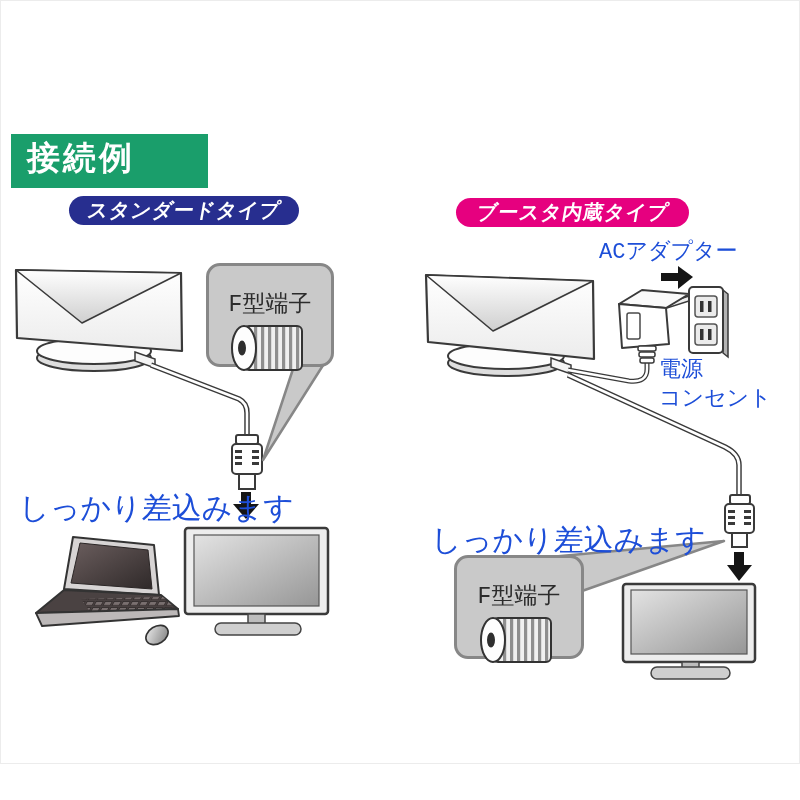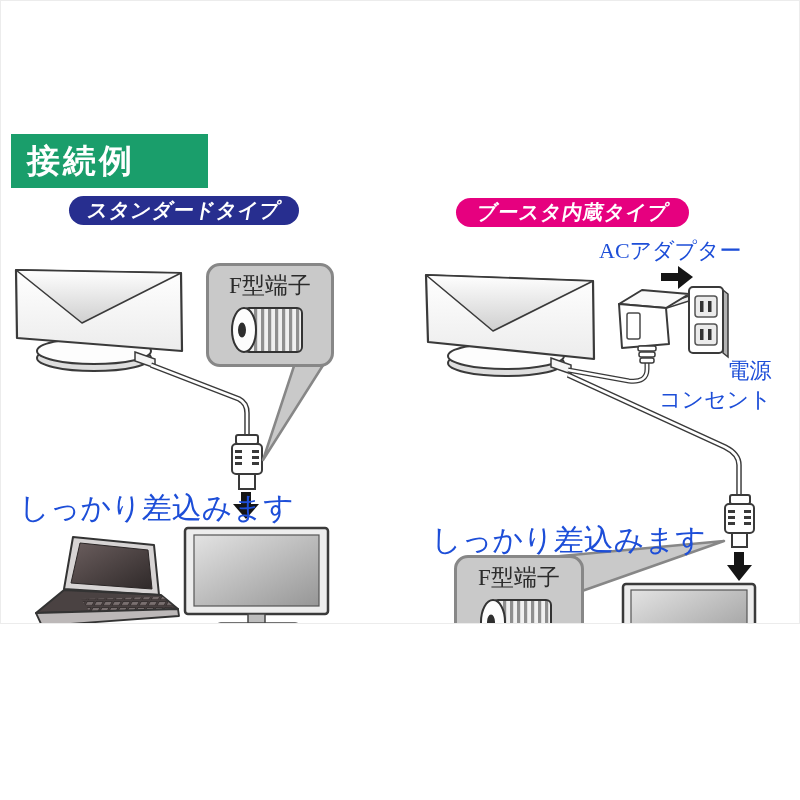--- a/index.html
+++ b/index.html
@@ -1,47 +1,47 @@
 <!DOCTYPE html>
 <html><head>
 <meta charset="utf-8">
 <style>
   html,body{margin:0;padding:0;background:#fff;}
   .canvas{
-    position:relative;width:800px;height:624px;background:#ffffff;
-    font-family:Liberation Serif, serif;color:#1d1d1d;
+    position:relative;width:800px;height:764px;background:#ffffff;
+    font-family:Liberation Mono, monospace;color:#1d1d1d;
     overflow:hidden;border:1px solid #ececec;box-sizing:border-box;
   }
   .art{position:absolute;left:0;top:0;width:800px;height:800px;}
   .title-box{
     position:absolute;left:10px;top:133px;width:197px;height:54px;
     background:#1a9e6b;color:#ffffff;font-size:33px;font-weight:600;
     line-height:54px;padding-left:16px;box-sizing:border-box;letter-spacing:3px;
   }
   .badge{
     position:absolute;height:29px;border-radius:15px;color:#ffffff;
     display:flex;align-items:center;justify-content:center;
     font-size:20px;font-weight:800;
   }
   .badge span{display:inline-block;transform:skewX(-10deg);letter-spacing:1px;white-space:nowrap;}
   .badge-standard{left:68px;top:195px;width:230px;background:#272e8f;}
   .badge-booster{left:455px;top:197px;width:233px;background:#e6007f;}
   .txt{position:absolute;white-space:nowrap;color:#1d4ed8;}
   .ac-label{left:598px;top:235px;font-size:22px;}
-  .outlet-label{left:658px;top:355px;font-size:22px;line-height:1.32;white-space:pre-line;text-align:right;}
+  .outlet-label{left:658px;top:355px;font-size:22px;line-height:1.32;white-space:pre-line;}
   .note{font-size:30px;letter-spacing:0px;}
   .note-standard{left:18px;top:487px;}
   .note-booster{left:430px;top:519px;}
   .callout{
     position:absolute;background:#c9c9c9;border:3px solid #878787;border-radius:14px;
     box-sizing:border-box;text-align:center;
   }
   .callout-standard{left:205px;top:262px;width:128px;height:104px;}
   .callout-booster{left:453px;top:554px;width:130px;height:104px;}
-  .callout .cl-label{font-size:23px;color:#2b2b2b;margin-top:4px;font-weight:500;}
+  .callout .cl-label{font-size:23px;color:#2b2b2b;margin-top:22px;font-weight:500;}
   .callout svg{display:block;margin:2px auto 0 auto;}
 </style>
 </head>
 <body>
 
 <div class="canvas">
 
   <svg class="art" viewBox="0 0 800 800" aria-hidden="true">
     <defs>
       <linearGradient id="flapGrad" x1="0" y1="0" x2="0" y2="1">

